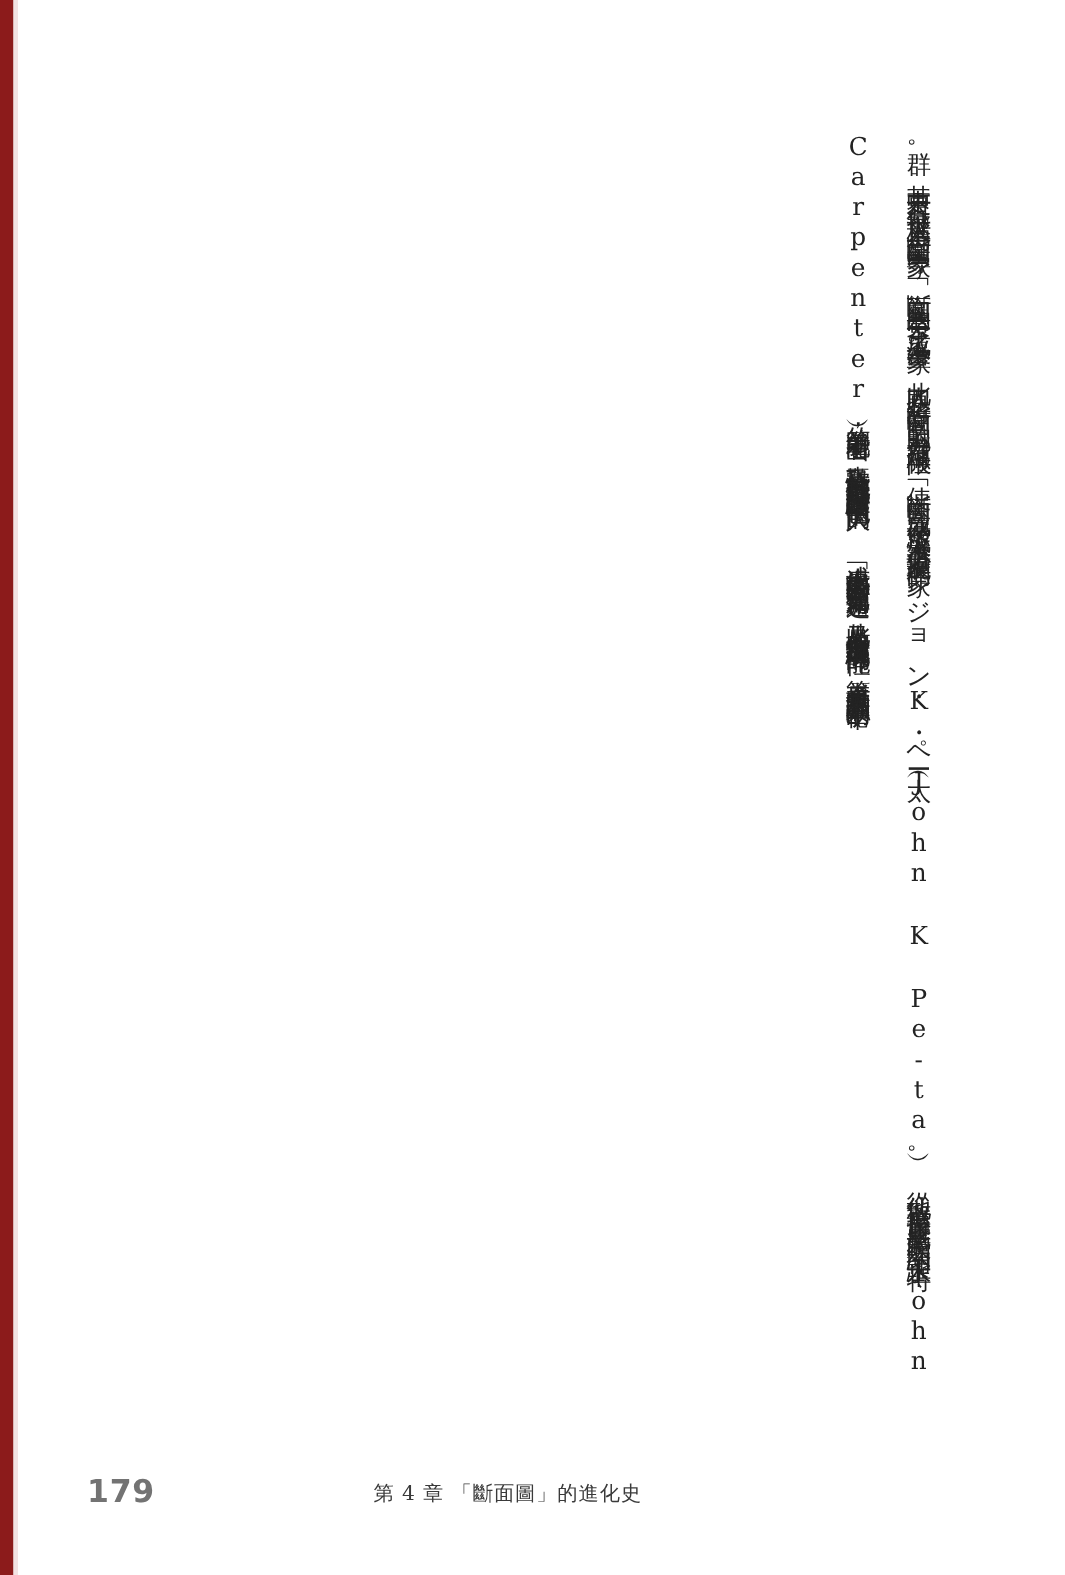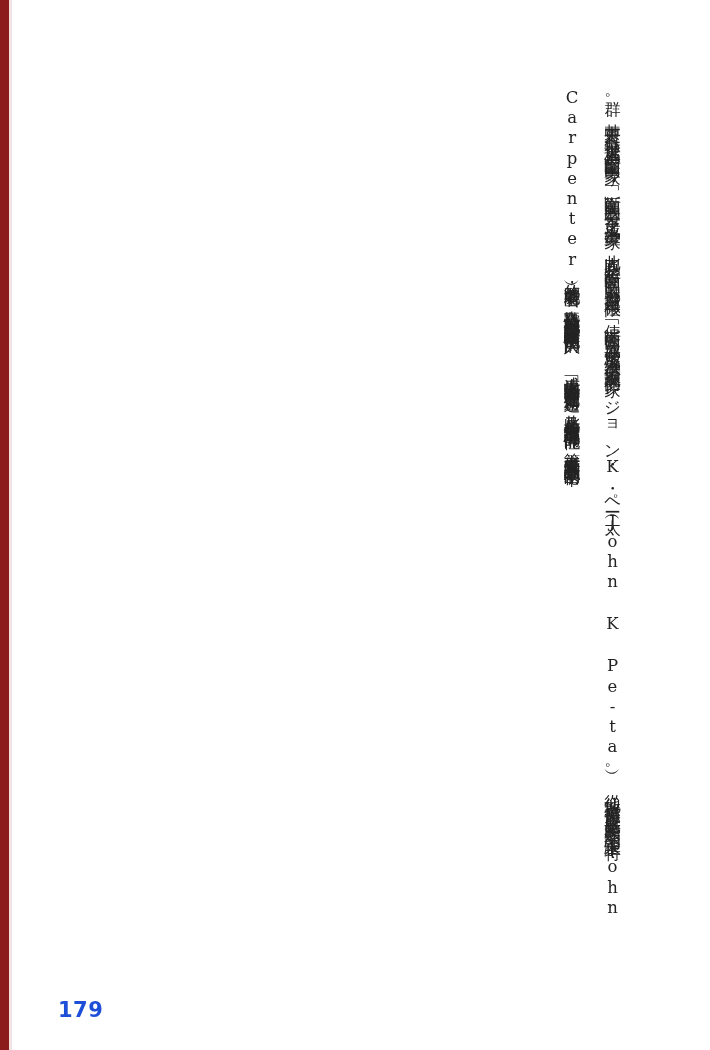--- a/index.html
+++ b/index.html
@@ -61,25 +61,25 @@
   #footer {
     position: absolute;
     left: 0;
     bottom: 42px;
     width: 710px;
     height: 26px;
   }
   #page-number {
     position: absolute;
     left: 58px;
-    top: 16px;
+    top: 0;
     font-family: "DejaVu Sans", "Liberation Sans", sans-serif;
     font-size: 21px;
     font-weight: bold;
-    color: #1d4ed8;
+    color: #737373;
     letter-spacing: 0.5px;
   }
   #footer-caption {
     position: absolute;
     left: 249px;
     top: 5px;
     font-size: 13.5px;
     color: #3a3a3a;
     letter-spacing: 0.6px;
     white-space: nowrap;
@@ -91,13 +91,14 @@
 <div id="page-edge"></div>
 <div id="page-edge-inner"></div>
 
 <div id="body-text">
   <p>群。其中更有一位被世人稱為「斷面圖專家」、「斷面圖的貴公子」之成人漫畫家。此人即是將「斷面圖」的魅力發揮至極限，使「斷面圖」成為硬蕊成人漫畫必備表現的作家，ジョン・K・ペー太（John K Pe-ta）。從他致敬擅長血腥電影的導演約翰・卡本特（John Carpenter）的筆名就能看出，喜歡恐怖片的他就是那種會說出「斷面圖很色情」的人。
 成人漫畫與「斷面圖」究竟是如何邂逅，此人又是如何發掘出這種表現的可能性，筆者直接向本人詢問了其中的祕辛。</p>
 </div>
 
 <div id="footer">
   <div id="page-number">179</div>
+  <div id="footer-caption">第 4 章 「斷面圖」的進化史</div>
 </div>
 
 </body></html>

